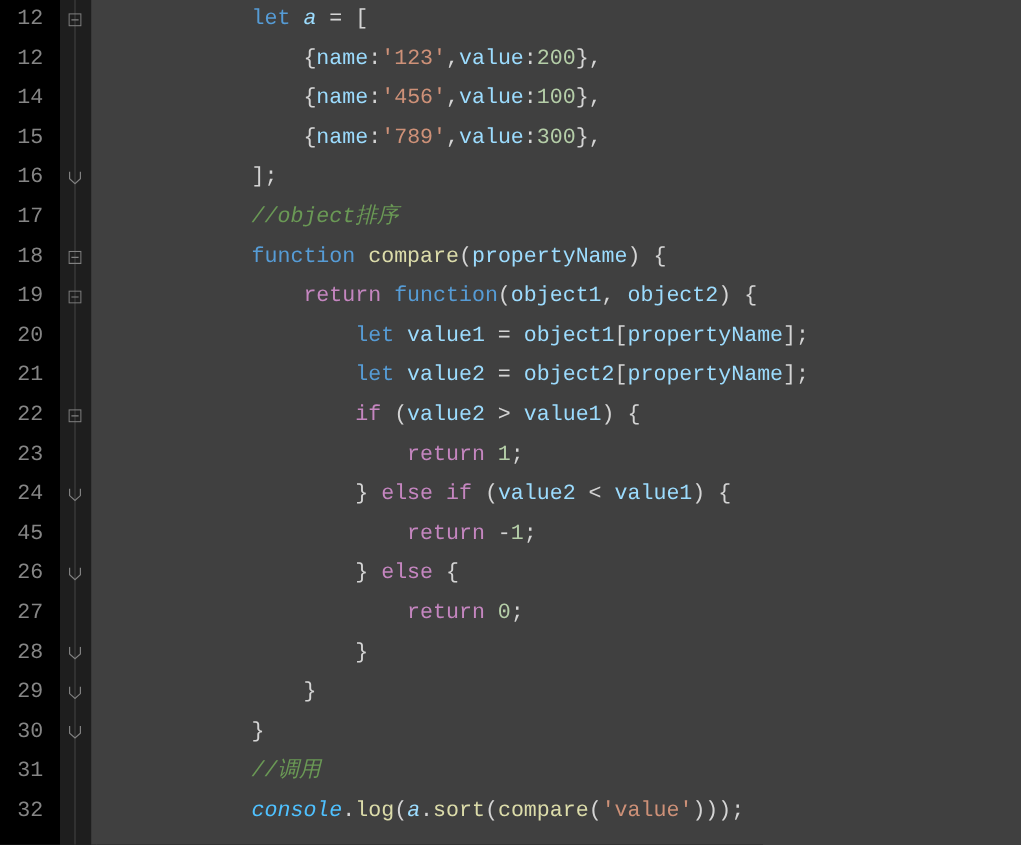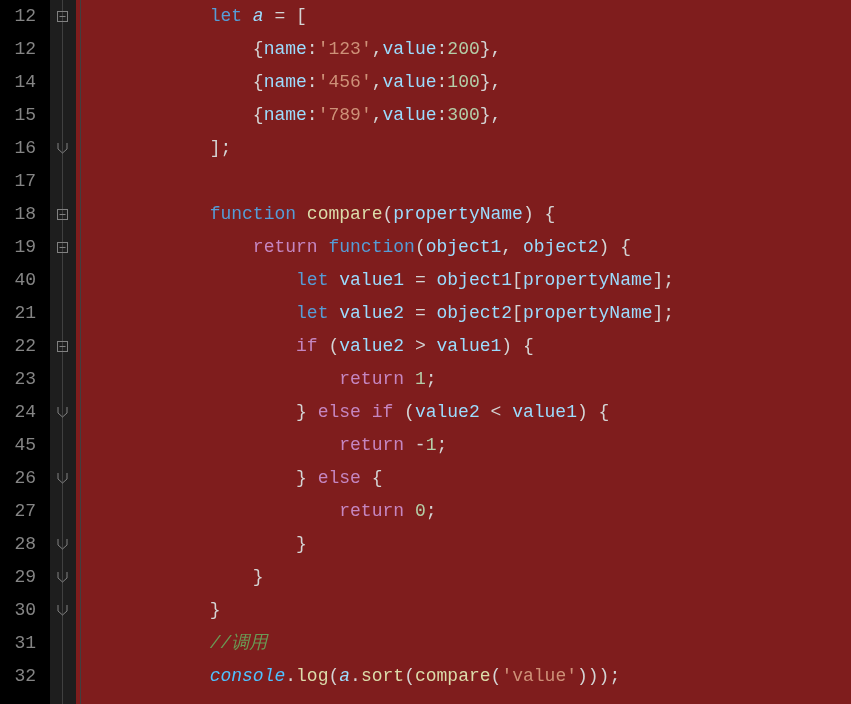--- a/index.html
+++ b/index.html
@@ -40,21 +40,21 @@
   left: 6px;
   width: 13px;
   height: 13px;
   display: flex;
   align-items: center;
   justify-content: center;
 }
 .fold-mark svg { display: block; }
 .code-area {
   flex: 1;
-  background: #7f1d1d;
+  background: #404040;
   padding-left: 4px;
   position: relative;
 }
 .code-line {
   height: 33px;
   white-space: pre;
   display: flex;
   align-items: center;
   position: relative;
 }
@@ -85,21 +85,21 @@
 <div class="editor">
   <div class="gutter-ln">
     <div class="ln-row">12</div>
     <div class="ln-row">12</div>
     <div class="ln-row">14</div>
     <div class="ln-row">15</div>
     <div class="ln-row">16</div>
     <div class="ln-row">17</div>
     <div class="ln-row">18</div>
     <div class="ln-row">19</div>
-    <div class="ln-row">40</div>
+    <div class="ln-row">20</div>
     <div class="ln-row">21</div>
     <div class="ln-row">22</div>
     <div class="ln-row">23</div>
     <div class="ln-row">24</div>
     <div class="ln-row">45</div>
     <div class="ln-row">26</div>
     <div class="ln-row">27</div>
     <div class="ln-row">28</div>
     <div class="ln-row">29</div>
     <div class="ln-row">30</div>
@@ -165,21 +165,21 @@
     </div>
   </div>
 
   <div class="code-area">
     <div class="guide g1"></div>
     <div class="code-line"><span>            </span><span class="tk-kw2">let</span><span> </span><span class="tk-var">a</span><span class="tk-pun"> = [</span></div>
     <div class="code-line"><span>                </span><span class="tk-pun">{</span><span class="tk-prop">name</span><span class="tk-pun">:</span><span class="tk-str">'123'</span><span class="tk-pun">,</span><span class="tk-prop">value</span><span class="tk-pun">:</span><span class="tk-num">200</span><span class="tk-pun">},</span></div>
     <div class="code-line"><span>                </span><span class="tk-pun">{</span><span class="tk-prop">name</span><span class="tk-pun">:</span><span class="tk-str">'456'</span><span class="tk-pun">,</span><span class="tk-prop">value</span><span class="tk-pun">:</span><span class="tk-num">100</span><span class="tk-pun">},</span></div>
     <div class="code-line"><span>                </span><span class="tk-pun">{</span><span class="tk-prop">name</span><span class="tk-pun">:</span><span class="tk-str">'789'</span><span class="tk-pun">,</span><span class="tk-prop">value</span><span class="tk-pun">:</span><span class="tk-num">300</span><span class="tk-pun">},</span></div>
     <div class="code-line"><span>            </span><span class="tk-pun">];</span></div>
-    <div class="code-line"><span>            </span></div>
+    <div class="code-line"><span>            </span><span class="tk-com">//object排序</span></div>
     <div class="code-line"><span>            </span><span class="tk-kw2">function</span><span> </span><span class="tk-fn">compare</span><span class="tk-pun">(</span><span class="tk-varn">propertyName</span><span class="tk-pun">) {</span></div>
     <div class="code-line"><span>                </span><span class="tk-kw">return</span><span> </span><span class="tk-kw2">function</span><span class="tk-pun">(</span><span class="tk-varn">object1</span><span class="tk-pun">, </span><span class="tk-varn">object2</span><span class="tk-pun">) {</span></div>
     <div class="code-line"><span>                    </span><span class="tk-kw2">let</span><span> </span><span class="tk-varn">value1</span><span class="tk-pun"> = </span><span class="tk-varn">object1</span><span class="tk-pun">[</span><span class="tk-varn">propertyName</span><span class="tk-pun">];</span></div>
     <div class="code-line"><span>                    </span><span class="tk-kw2">let</span><span> </span><span class="tk-varn">value2</span><span class="tk-pun"> = </span><span class="tk-varn">object2</span><span class="tk-pun">[</span><span class="tk-varn">propertyName</span><span class="tk-pun">];</span></div>
     <div class="code-line"><span>                    </span><span class="tk-kw">if</span><span class="tk-pun"> (</span><span class="tk-varn">value2</span><span class="tk-pun"> &gt; </span><span class="tk-varn">value1</span><span class="tk-pun">) {</span></div>
     <div class="code-line"><span>                        </span><span class="tk-kw">return</span><span> </span><span class="tk-num">1</span><span class="tk-pun">;</span></div>
     <div class="code-line"><span>                    </span><span class="tk-pun">} </span><span class="tk-kw">else</span><span> </span><span class="tk-kw">if</span><span class="tk-pun"> (</span><span class="tk-varn">value2</span><span class="tk-pun"> &lt; </span><span class="tk-varn">value1</span><span class="tk-pun">) {</span></div>
     <div class="code-line"><span>                        </span><span class="tk-kw">return</span><span class="tk-pun"> -</span><span class="tk-num">1</span><span class="tk-pun">;</span></div>
     <div class="code-line"><span>                    </span><span class="tk-pun">} </span><span class="tk-kw">else</span><span class="tk-pun"> {</span></div>
     <div class="code-line"><span>                        </span><span class="tk-kw">return</span><span> </span><span class="tk-num">0</span><span class="tk-pun">;</span></div>

